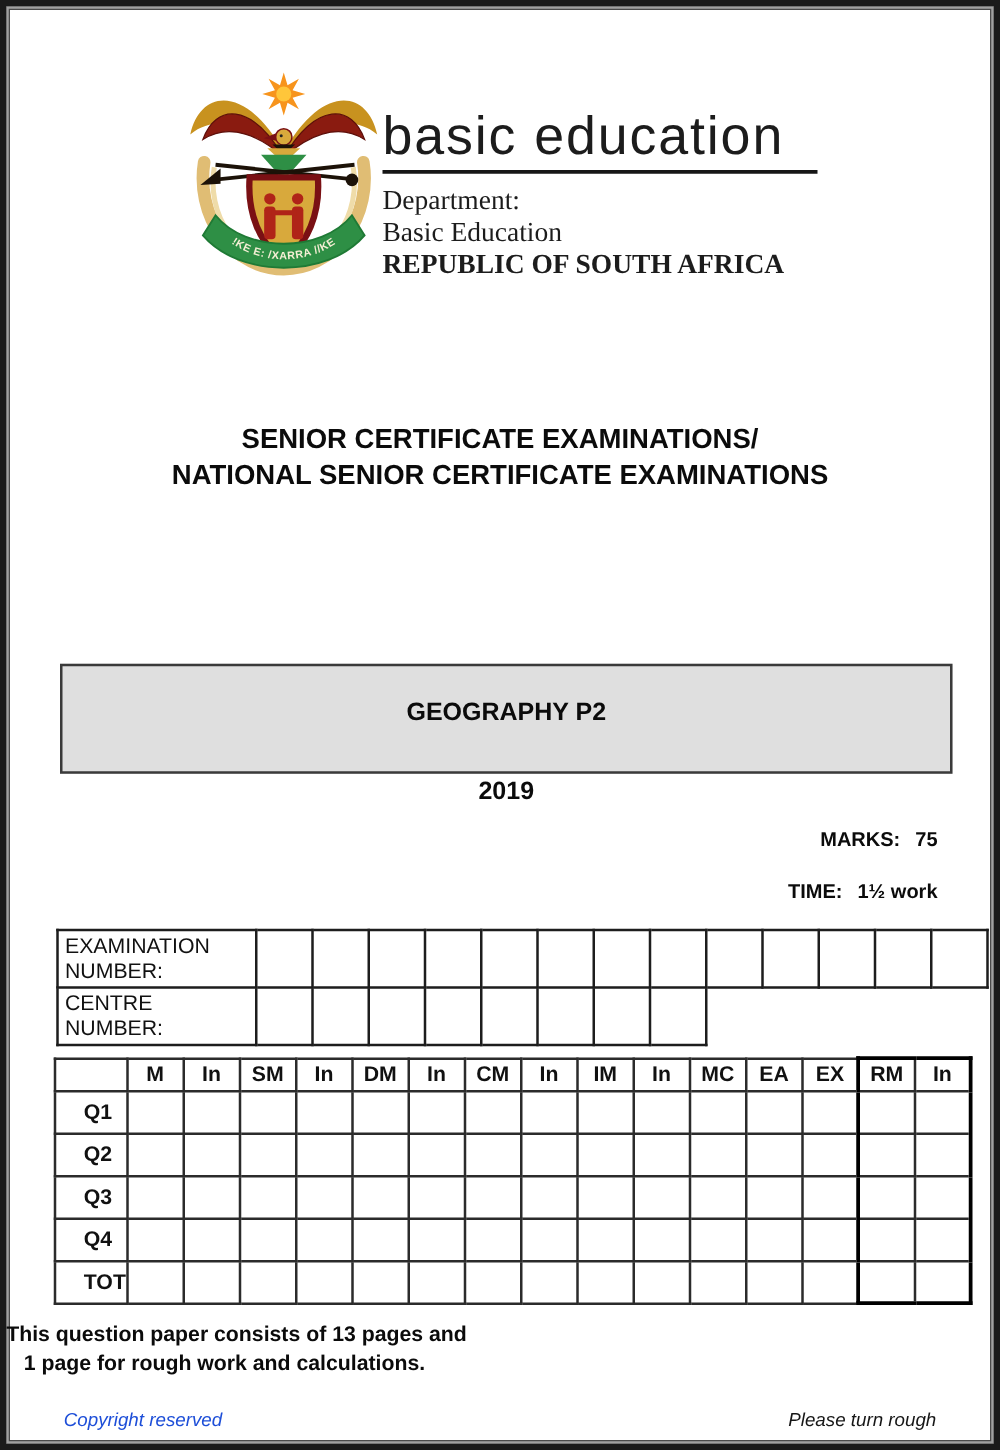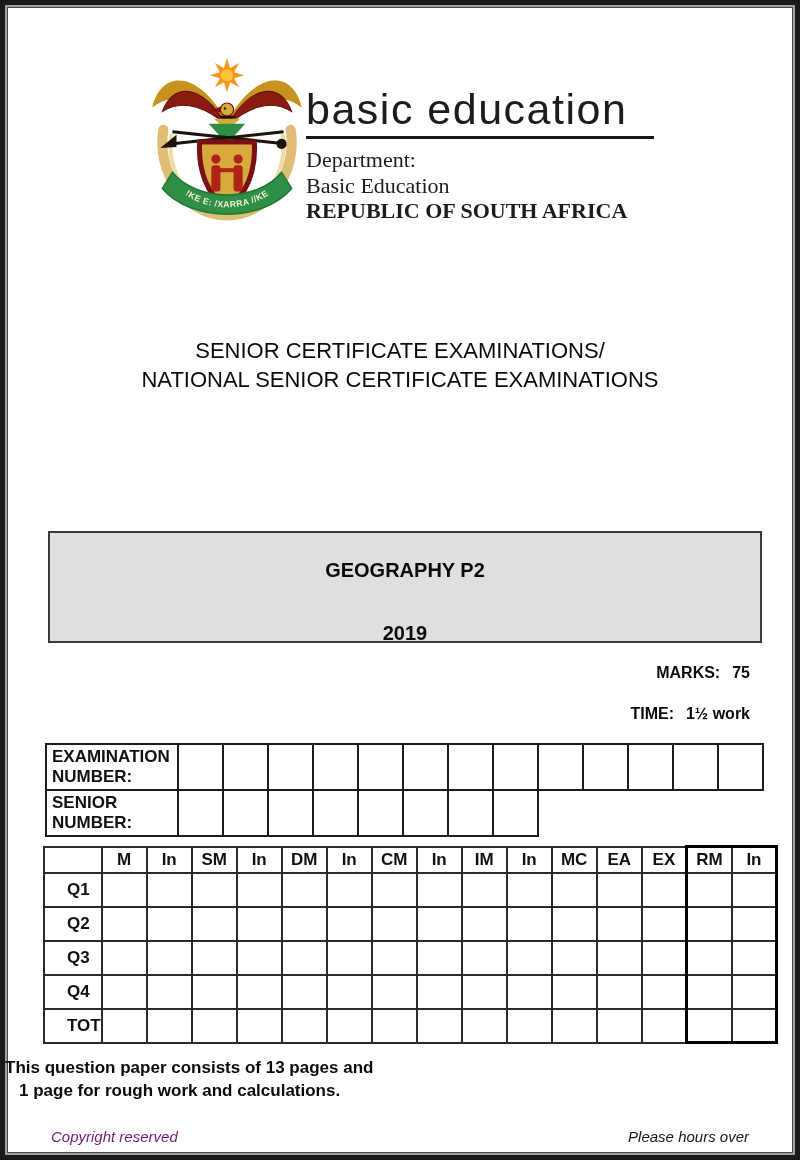--- a/index.html
+++ b/index.html
@@ -12,52 +12,52 @@
   }
   
   .logo{position:absolute;left:141px;top:50px;width:162px;height:192px;}
   
   .brand{position:absolute;left:301px;top:80px;width:380px;}
   .wordmark{font-size:43px;letter-spacing:1.5px;color:#1c1c1c;line-height:48px;}
   .rule{width:348px;height:3px;background:#161616;margin-top:3px;}
   .dept{margin-top:8px;font-size:22px;line-height:25.5px;color:#1c1c1c;font-family:Liberation Serif, serif;}
   .dept .b{font-weight:bold;}
   
-  .title{position:absolute;top:331px;left:0;width:100%;text-align:center;font-weight:normal;font-size:22px;line-height:29px;color:#0b0b0b;}
-  
-  .subject-box{position:absolute;left:43px;top:526px;width:714px;height:112px;box-sizing:border-box;
+  .title{position:absolute;top:331px;left:0;width:100%;text-align:center;font-weight:bold;font-size:22px;line-height:29px;color:#0b0b0b;}
+  
+  .subject-box{position:absolute;left:43px;top:526px;width:714px;height:88px;box-sizing:border-box;
     background:#dfdfdf;border:2px solid #3a3a3a;text-align:center;font-weight:bold;font-size:20px;color:#0b0b0b;}
   .subject-box .subject{padding-top:26px;}
   .subject-box .year{margin-top:40px;}
   
   .info-line{position:absolute;right:45px;font-weight:bold;font-size:16px;color:#0b0b0b;}
   .info-line .val{margin-left:12px;}
   .marks-line{top:659px;}
   .time-line{top:700px;}
   
   .num-table{position:absolute;left:40px;top:738px;border-collapse:collapse;table-layout:fixed;}
   .num-table td{border:2px solid #1d1d1d;padding:0;box-sizing:border-box;height:46px;background:#fff;}
-  .num-table td.nt-label{width:132px;font-weight:bold;font-size:17px;line-height:20px;padding-left:5px;vertical-align:middle;}
+  .num-table td.nt-label{width:159px;font-weight:normal;font-size:17px;line-height:20px;padding-left:5px;vertical-align:middle;}
   .num-table td.nt-cell{width:45px;}
   
   .marks-table{position:absolute;left:38px;top:840px;border-collapse:collapse;table-layout:fixed;}
   .marks-table th,.marks-table td{border:2px solid #2b2b2b;padding:0;box-sizing:border-box;font-size:17px;background:#fff;}
   .marks-table th{height:26px;font-weight:bold;text-align:center;vertical-align:middle;}
   .marks-table th.corner{width:49px;}
   .marks-table th.col{width:45px;}
   .marks-table td{height:34px;}
   .marks-table td.rowlabel{font-weight:bold;text-align:left;padding-left:22px;vertical-align:middle;}
   .thick-l{border-left:3px solid #000 !important;}
   .thick-r{border-right:3px solid #000 !important;}
   .thick-t{border-top:3px solid #000 !important;margin-top:16px;}
   .thick-b{border-bottom:3px solid #000 !important;}
   
   .note{position:absolute;top:1051px;left:0;width:100%;font-weight:bold;font-size:17px;line-height:23px;color:#0b0b0b;}
   .note .l2{transform:translateX(14px);}
-  .footer-left{position:absolute;left:46px;top:1123px;font-style:italic;font-size:15px;color:#701a75;}
+  .footer-left{position:absolute;left:46px;top:1123px;font-style:italic;font-size:15px;color:#1d4ed8;}
   .footer-right{position:absolute;right:46px;top:1123px;font-style:italic;font-size:15px;color:#161616;}
 </style>
 </head>
 <body>
 
 <div class="page">
 
   <div class="logo">
     <svg viewBox="0 0 160 190" width="162" height="192">
       <defs>
@@ -146,21 +146,21 @@
           <td class="nt-cell"></td>
           <td class="nt-cell"></td>
           <td class="nt-cell"></td>
           <td class="nt-cell"></td>
           <td class="nt-cell"></td>
           <td class="nt-cell"></td>
           <td class="nt-cell"></td>
         </tr>
         <tr>
           <td class="nt-label">
-            <div>SENIOR</div>
+            <div>CENTRE</div>
             <div>NUMBER:</div>
           </td>
           <td class="nt-cell"></td>
           <td class="nt-cell"></td>
           <td class="nt-cell"></td>
           <td class="nt-cell"></td>
           <td class="nt-cell"></td>
           <td class="nt-cell"></td>
           <td class="nt-cell"></td>
           <td class="nt-cell"></td>
@@ -282,14 +282,14 @@
         </tr>
       </tbody>
     </table>
 
   <div class="note">
     <div>This question paper consists of 13 pages and</div>
     <div class="l2">1 page for rough work and calculations.</div>
   </div>
 
   <div class="footer-left">Copyright reserved</div>
-  <div class="footer-right">Please hours over</div>
+  <div class="footer-right">Please turn rough</div>
 </div>
 
 </body></html>

